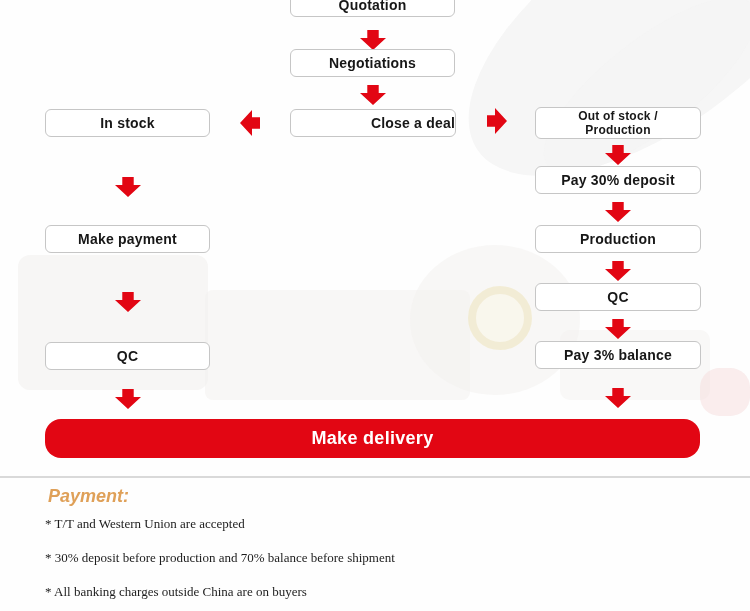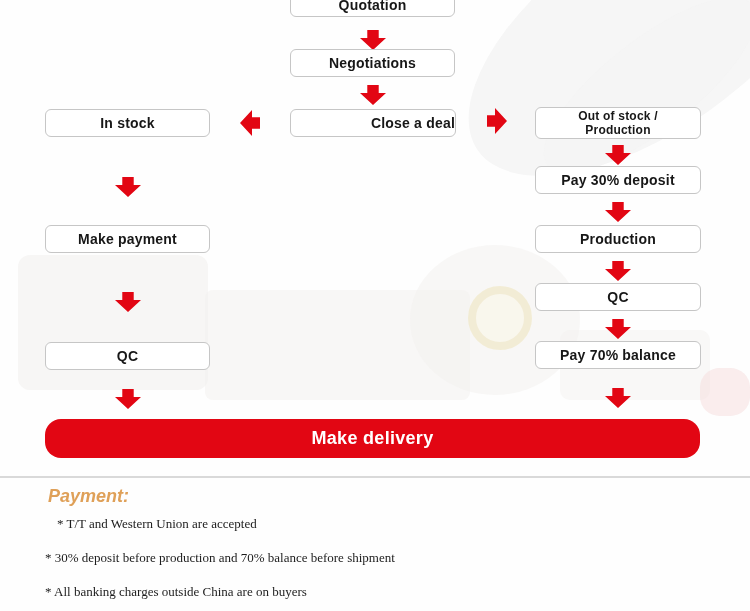--- a/index.html
+++ b/index.html
@@ -73,21 +73,21 @@
   .divider { position:absolute; left:0; top:476px; width:750px; height:2px; background:#d9d9d9; z-index:1; }
   .payment-heading {
     position:absolute; left:48px; top:486px; z-index:2;
     font-weight:bold; font-style:italic; font-size:18px;
     color:var(--heading-orange, #dfa058);
   }
   .note {
     position:absolute; left:45px; z-index:2;
     font-family:"Liberation Serif", serif; font-size:13px; color:#1c1c1c;
   }
-  .note-0 { top:516px;margin-left:12px; }
+  .note-0 { top:516px; }
   .note-1 { top:550px; }
   .note-2 { top:584px; }
 </style>
 </head>
 <body>
 
 <div class="page">
 
   <div>
     <div class="wm wm-swoosh"></div>
@@ -144,21 +144,21 @@
     <div class="arrow a7"></div>
     <div class="node n-production">
       <span>Production</span>
     </div>
     <div class="arrow a8"></div>
     <div class="node n-qc-right">
       <span>QC</span>
     </div>
     <div class="arrow a9"></div>
     <div class="node n-pay-balance">
-      <span>Pay 70% balance</span>
+      <span>Pay 3% balance</span>
     </div>
     <div class="arrow a10"></div>
 
     <div class="banner">
       <span>Make delivery</span>
     </div>
   </div>
 
   <div class="divider"></div>
 

